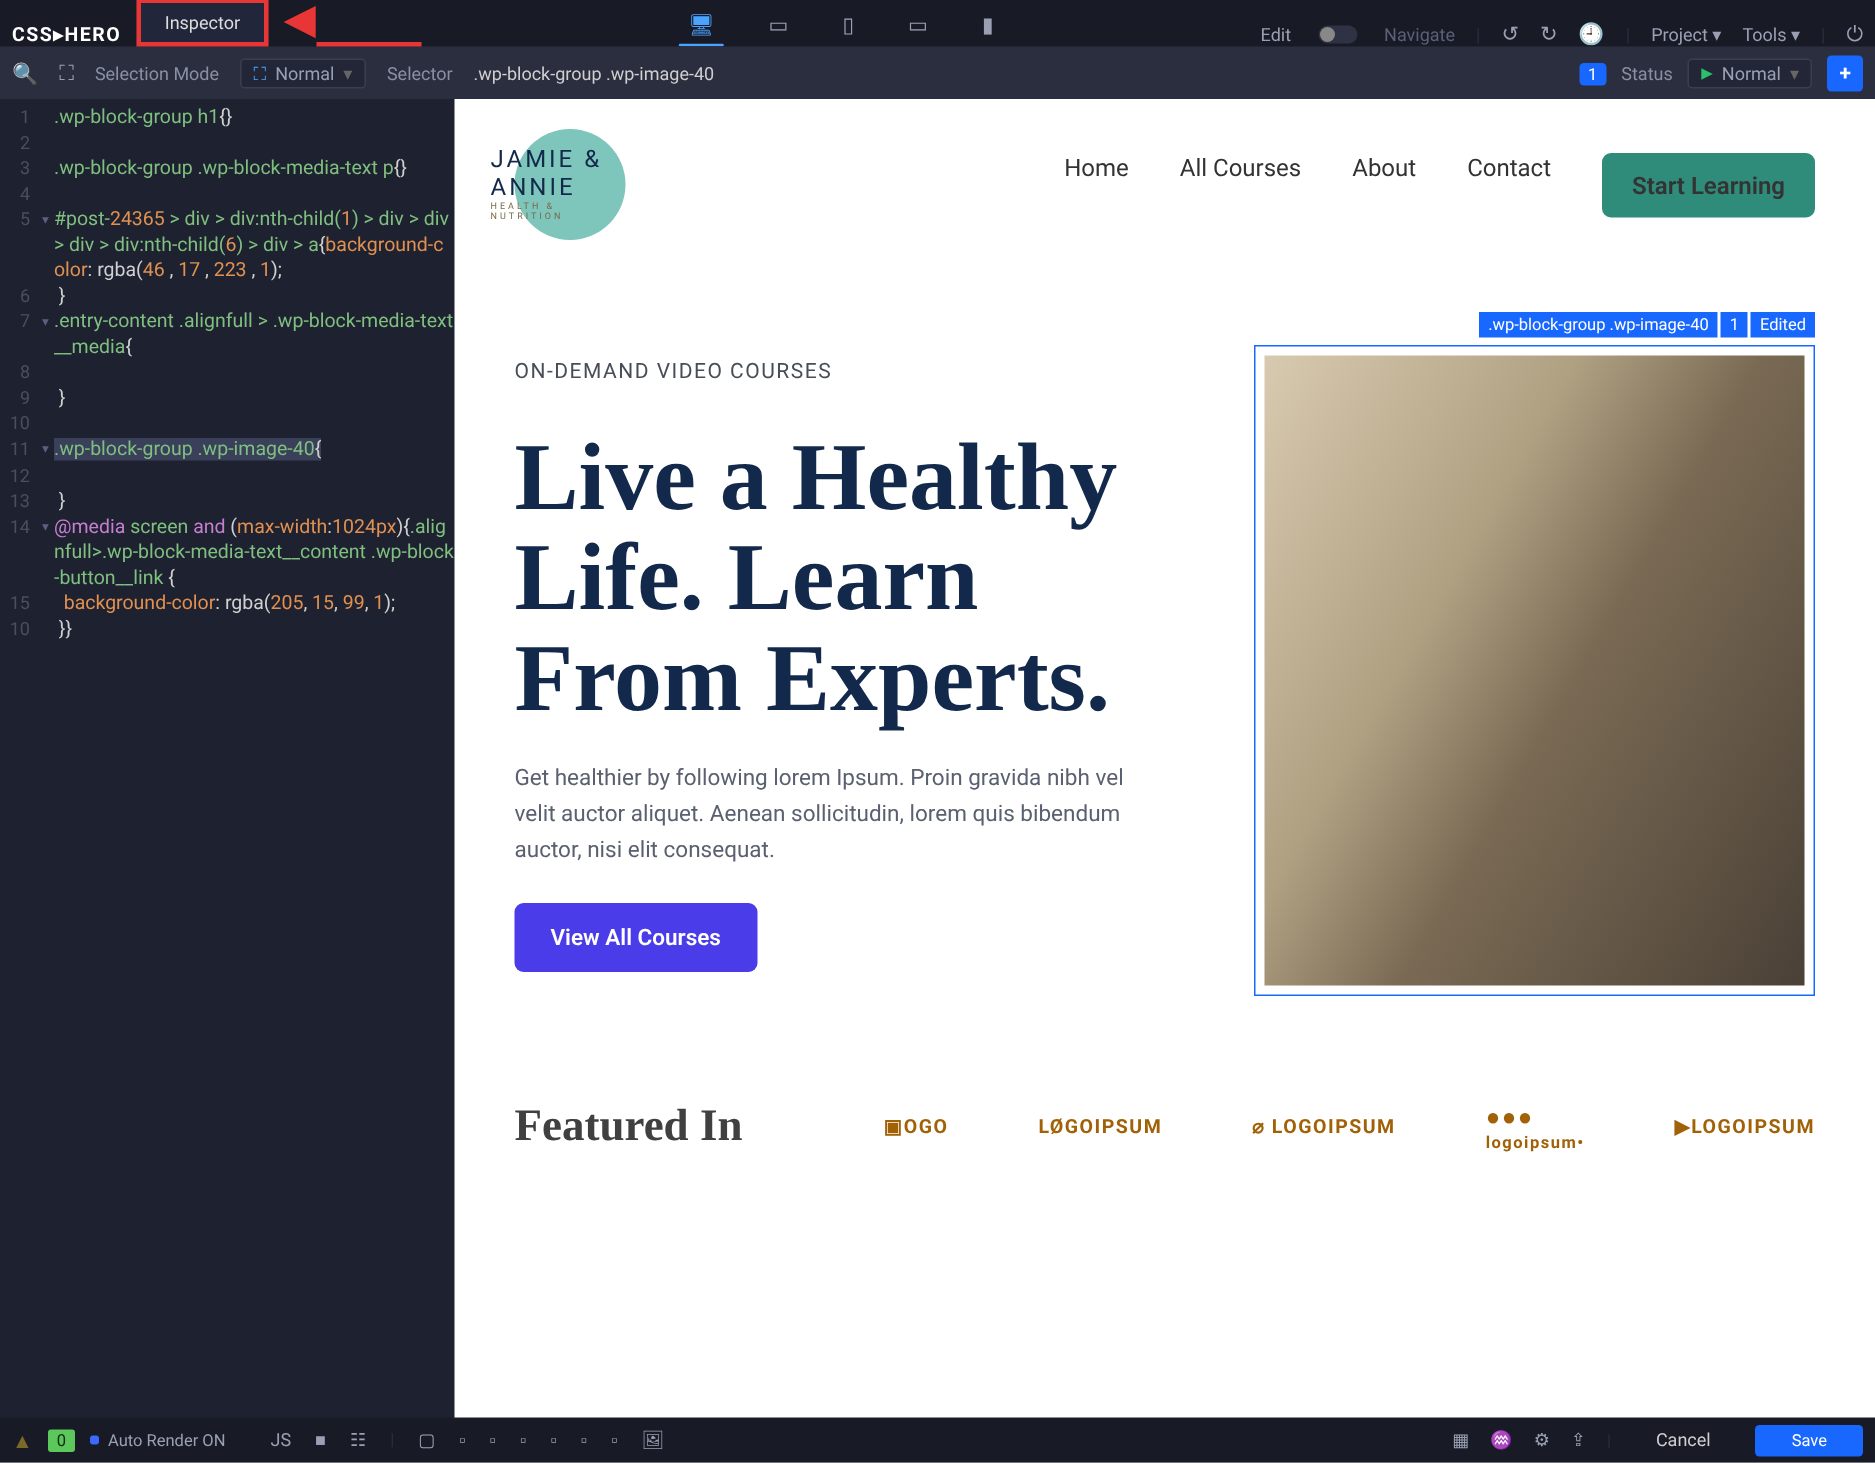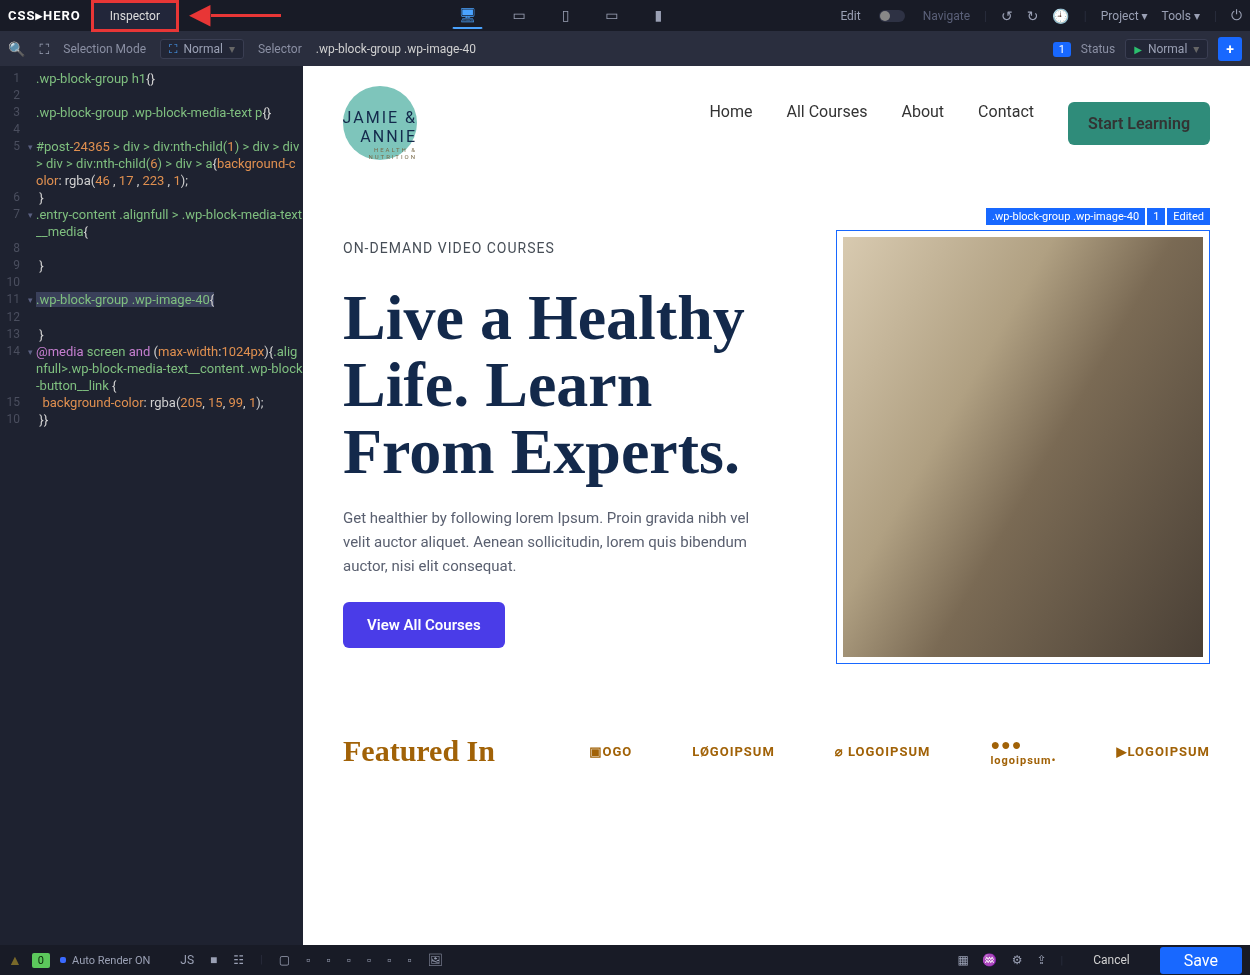--- a/index.html
+++ b/index.html
@@ -1,17 +1,17 @@
 <!DOCTYPE html>
 <html><head>
 <meta charset="utf-8">
 <style>
 *{margin:0;padding:0;box-sizing:border-box;font-family:-apple-system,BlinkMacSystemFont,"Segoe UI",Roboto,sans-serif}
 body{background:#1e2230;color:#d0d0d0;width:1250px;height:975px;overflow:hidden;display:flex;flex-direction:column}
-.topbar{height:32px;background:#181b26;display:flex;align-items:center;padding:0 8px;border-bottom:1px solid #2a2e3e}
+.topbar{height:32px;background:#181b26;display:flex;align-items:flex-end;padding:0 8px;border-bottom:1px solid #2a2e3e}
 .topbar-brand{font-weight:700;color:#fff;letter-spacing:1px;font-size:13px;margin-right:10px}
 .topbar-tab{height:32px;display:flex;align-items:center;padding:0 16px;background:#22263a;border:3px solid #e83636;font-size:12px;color:#ddd;cursor:pointer}
 .annot-arrow{color:#e83636;font-size:28px;margin-left:10px;position:relative;top:-2px}
 .annot-line{display:inline-block;width:70px;height:3px;background:#e83636;vertical-align:middle}
 .topbar-center{flex:1;display:flex;justify-content:center;gap:22px}
 .dev-icon{color:#9aa0b4;font-size:14px;cursor:pointer;padding:4px 6px;border:1px solid transparent;border-radius:2px}
 .dev-icon.active{color:#4aa3ff;border-bottom:2px solid #4aa3ff}
 .topbar-right{display:flex;align-items:center;gap:14px;color:#9aa0b4;font-size:12px}
 .toggle-track{display:inline-block;width:26px;height:12px;background:#2e3244;border-radius:8px;position:relative;vertical-align:middle;margin:0 4px}
 .toggle-thumb{position:absolute;width:10px;height:10px;background:#888;border-radius:50%;top:1px;left:1px}
@@ -36,52 +36,52 @@
 .prop{color:#e09050}
 .num{color:#e09050}
 .punct{color:#d0d0d0}
 .kw-media{color:#c67fd0}
 .kw-and{color:#c67fd0}
 .hl{background:#3a405a}
 .preview{flex:1;background:#fff;position:relative;overflow:auto}
 .site-hdr{display:flex;align-items:center;justify-content:space-between;padding:20px 40px}
 .brand-blk{display:flex;align-items:center;gap:8px}
 .brnd-circ{width:74px;height:74px;border-radius:50%;background:#7ec5bb;position:relative}
-.brnd-txt{position:absolute;left:-16px;top:22px;color:#13294b;font-family:Georgia,serif;text-align:right}
+.brnd-txt{position:absolute;left:-16px;top:10px;color:#13294b;font-family:Georgia,serif;text-align:left}
 .brnd-main{font-size:16px;letter-spacing:2px}
 .brnd-sub{font-size:6px;letter-spacing:2px;color:#7a6b4a}
 .nav{display:flex;gap:34px}
 .nav a{color:#333;text-decoration:none;font-size:16px;cursor:pointer}
 .cta{background:#2f8c7a;color:#fff;padding:12px 20px;border-radius:6px;font-weight:600;font-size:15px}
 .hero{display:flex;padding:30px 40px 40px;gap:40px}
 .hero-left{flex:1;padding-top:30px}
 .kicker{color:#474e57;font-size:14px;letter-spacing:1px;margin-bottom:28px}
 .hl-title{font-family:Georgia,"Times New Roman",serif;font-size:64px;font-weight:700;color:#13294b;line-height:1.05;margin-bottom:20px}
 .hl-lead{color:#5a6070;font-size:15px;line-height:1.6;margin-bottom:24px;max-width:420px}
 .hl-btn{background:#4a3ce8;color:#fff;padding:14px 24px;border-radius:6px;font-weight:600;display:inline-block;font-size:15px}
 .hero-right{position:relative;padding-top:20px}
 .sel-tag{position:absolute;top:-2px;right:0;display:flex;gap:2px}
 .sel-chip{background:#1868ff;color:#fff;font-size:11px;padding:2px 6px}
 .img-outline{border:1px solid #1868ff;padding:6px;position:relative;width:374px}
 .accent{position:absolute;left:-14px;bottom:-14px;width:40px;height:300px;background:#d7e5df;z-index:-1}
 .hero-photo{width:360px;height:420px;background:linear-gradient(120deg,#d8cab0 0%,#b0a082 35%,#7a6a54 55%,#4a4036 100%);position:relative;overflow:hidden}
 .feat{display:flex;align-items:center;padding:30px 40px 60px;gap:60px}
-.feat-title{font-family:Georgia,serif;font-size:30px;font-weight:700;color:#a16207;min-width:170px}
+.feat-title{font-family:Georgia,serif;font-size:30px;font-weight:700;color:#404040;min-width:170px}
 .logos{display:flex;align-items:center;gap:60px;flex:1;justify-content:flex-end}
 .flogo{color:#a16207;font-size:13px;font-weight:700;letter-spacing:1px}
 .bottombar{height:30px;background:#181b26;display:flex;align-items:center;padding:0 8px;font-size:11px;color:#9aa0b4;gap:10px}
 .warn-tri{color:#7a6a2a;font-size:14px}
 .zero-badge{background:#5cc85c;color:#0a2a0a;padding:1px 6px;border-radius:2px;font-size:11px}
 .auto-render{display:flex;align-items:center;gap:6px}
 .ar-dot{width:6px;height:6px;background:#3a6aff;border-radius:2px;display:inline-block}
 .center-tools{display:flex;gap:16px;margin-left:20px}
 .bt-ic{color:#9aa0b4;font-size:12px;cursor:pointer}
 .bt-right{margin-left:auto;display:flex;align-items:center;gap:14px}
 .cancel-btn{color:#d0d0d0;font-size:12px;padding:6px 16px;cursor:pointer}
-.save-btn{background:#1868ff;color:#fff;padding:4px 24px;border-radius:3px;font-size:16px;cursor:pointer}
+.save-btn{background:#1868ff;color:#fff;padding:4px 24px;border-radius:3px;font-size:11px;cursor:pointer}
 </style>
 </head>
 <body>
 
 <div class="topbar">
   <span class="topbar-brand">CSS▸HERO</span>
   <div class="topbar-tab">Inspector</div>
   <span class="annot-arrow">◀</span>
     <span class="annot-line"></span>
 

